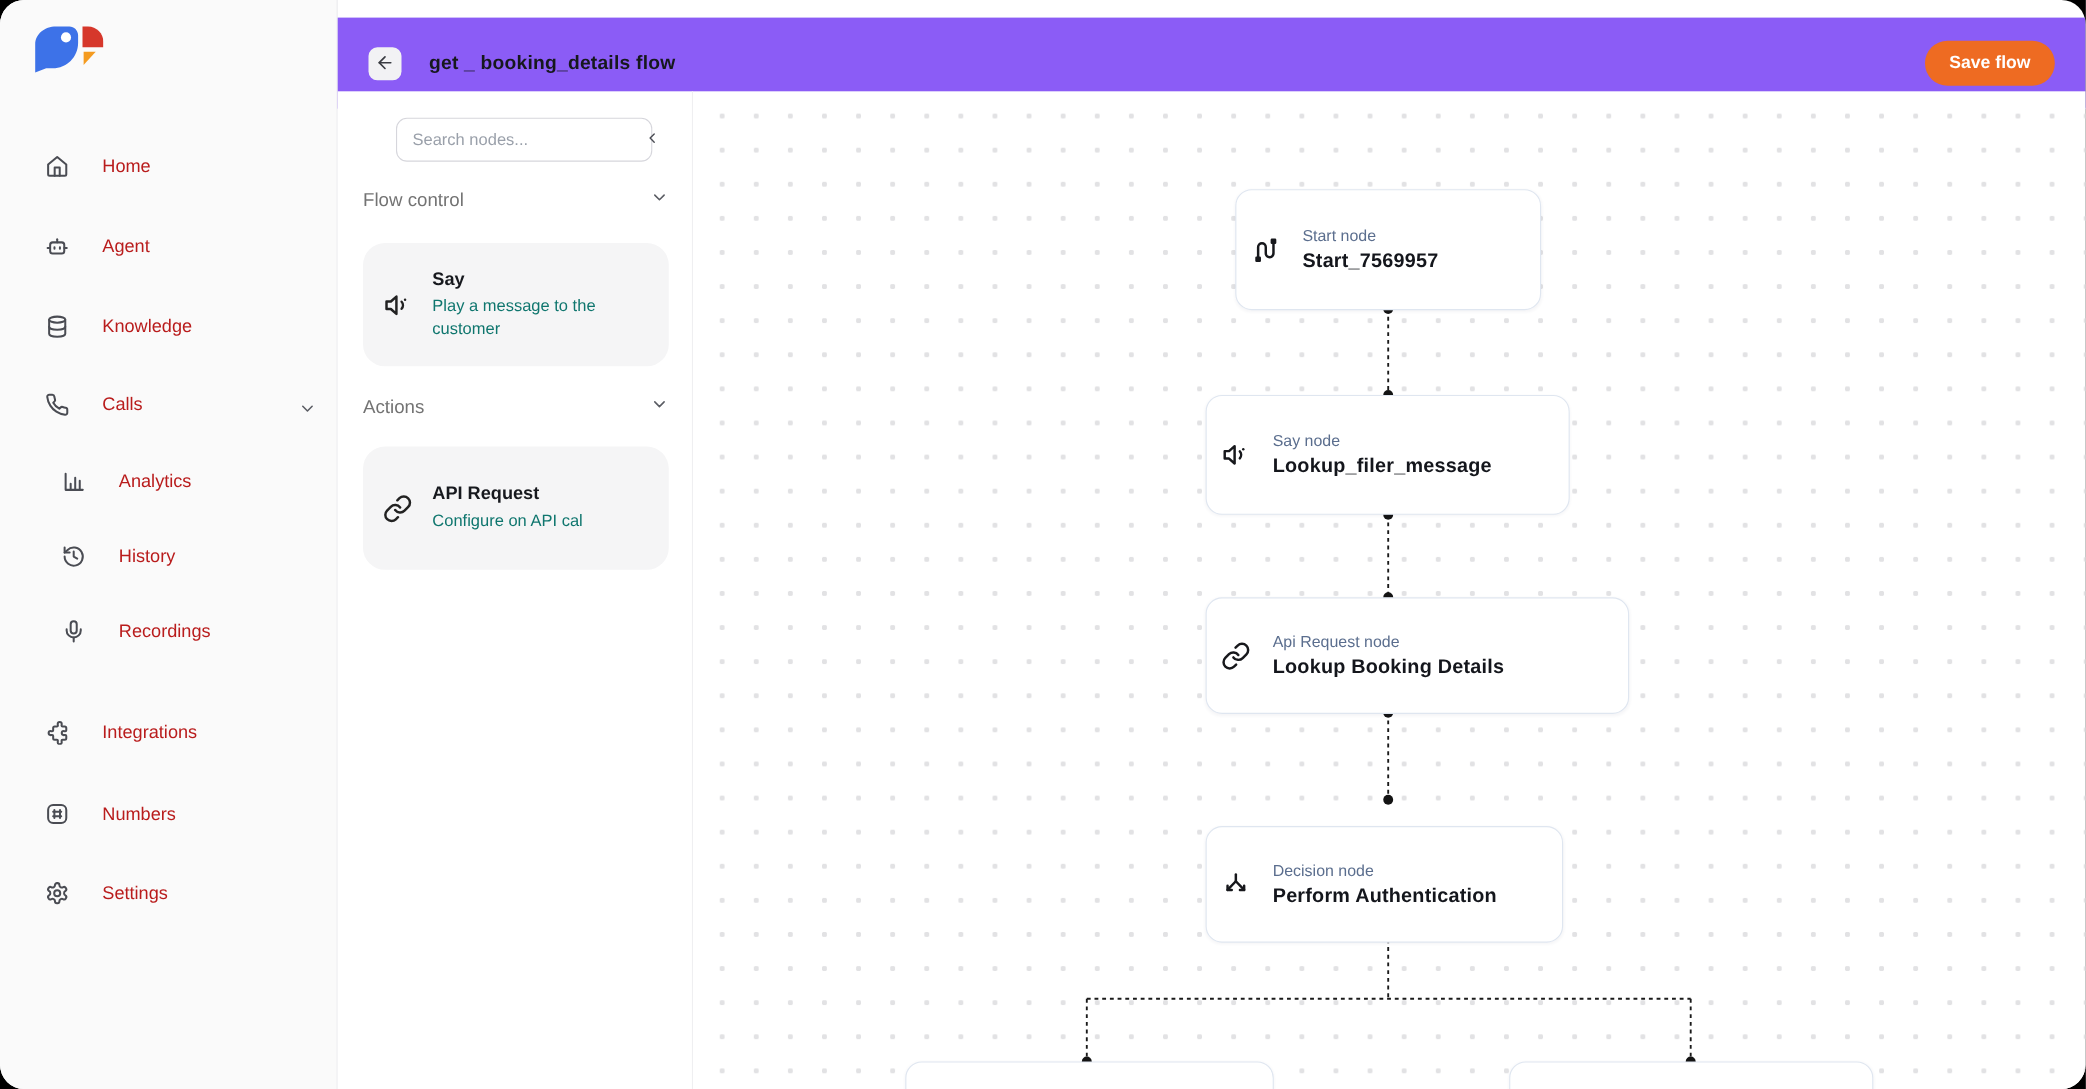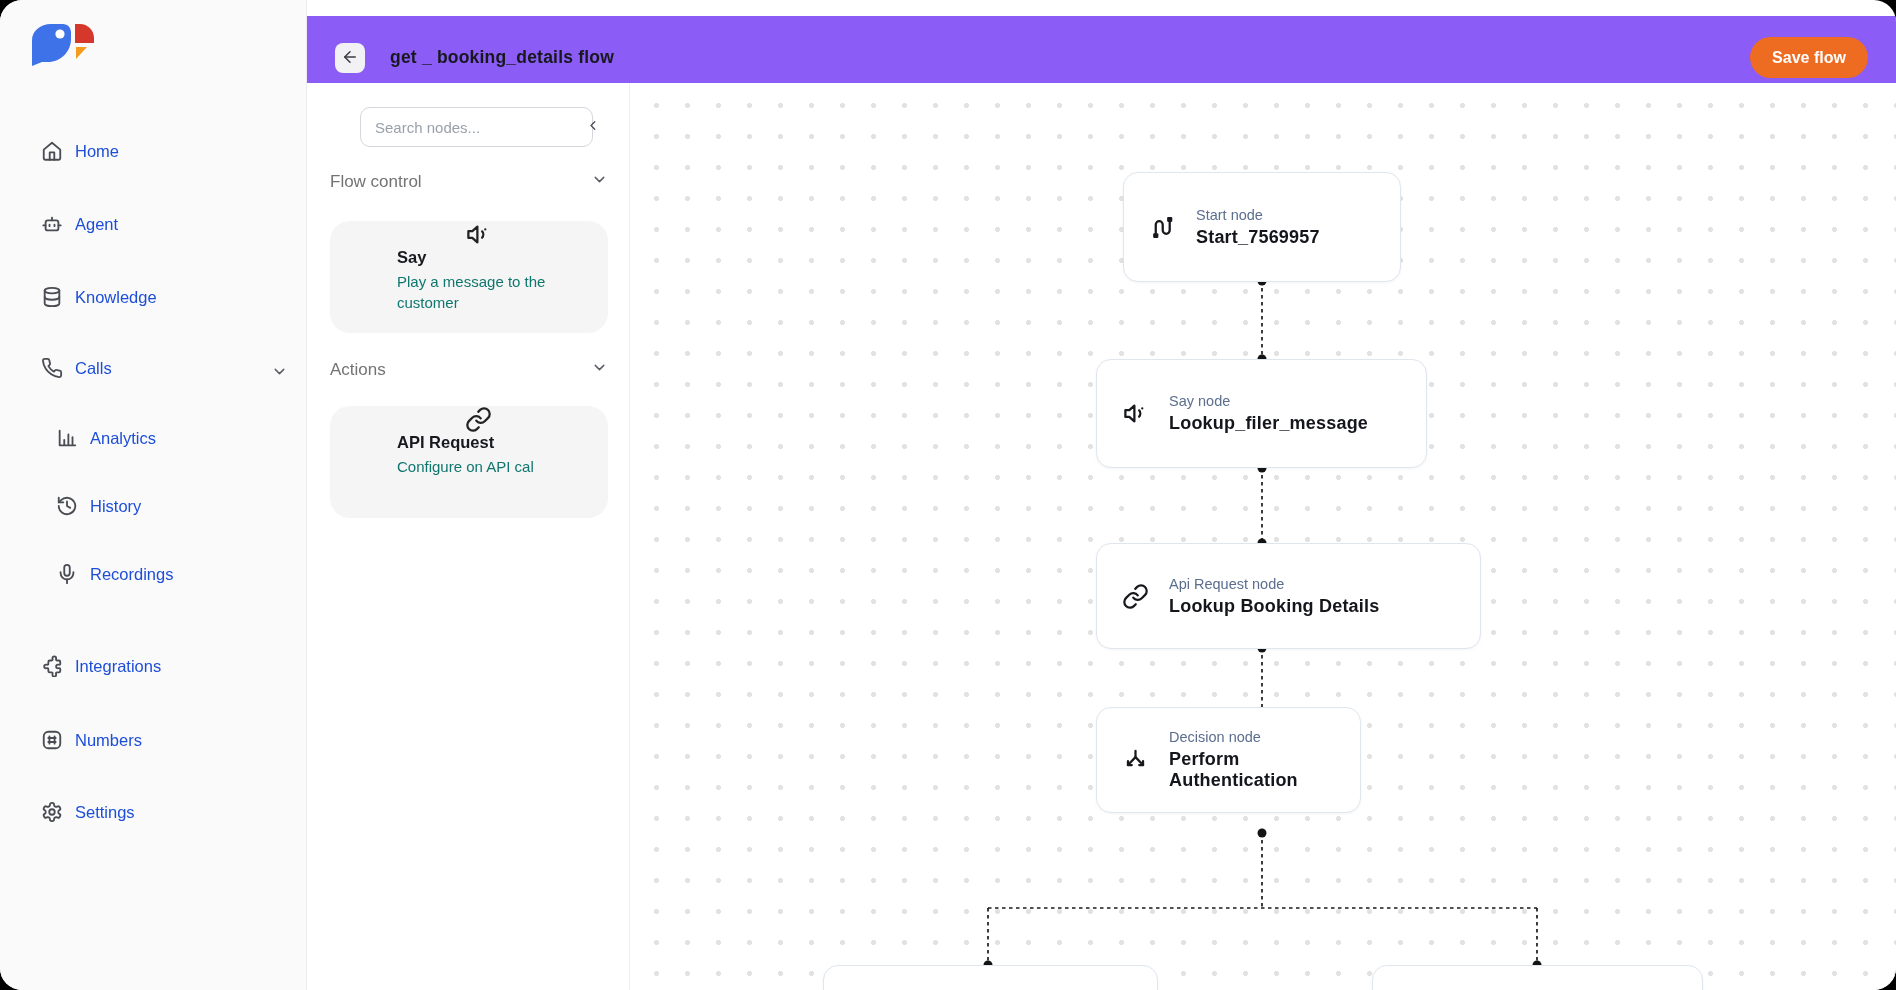--- a/index.html
+++ b/index.html
@@ -3,22 +3,22 @@
 <meta charset="utf-8">
 <style>
   html,body{margin:0;padding:0;background:#000;width:1896px;height:990px;overflow:hidden;
     font-family:"Liberation Sans","DejaVu Sans",sans-serif;}
   .app{position:absolute;left:0;top:0;width:1896px;height:990px;background:#fff;
     border-radius:22px;overflow:hidden;}
   
   .sidebar{position:absolute;left:0;top:0;width:307px;height:990px;background:#FAFAFA;
     border-right:1px solid #ECECEE;box-sizing:border-box;}
   .logo{position:absolute;left:28px;top:20px;width:66px;height:50px;}
-  .nav-item{position:absolute;left:40px;height:48px;display:flex;align-items:center;gap:12px;
-    color:#1d4ed8;font-size:16.5px;cursor:pointer;}
+  .nav-item{position:absolute;left:40px;height:48px;display:flex;align-items:center;gap:30px;
+    color:#b91c1c;font-size:16.5px;cursor:pointer;}
   .nav-item.sub{left:55px;}
   .nav-item .icn{width:23px;height:23px;display:flex;align-items:center;justify-content:center;color:#4A4C53;}
   .nav-chevron{position:absolute;left:271px;color:#5A5C63;}
   
   .topbar{position:absolute;left:307px;top:0;width:1589px;height:83px;background:#8b5cf6;
     border-bottom:1px solid #EFEFF1;box-sizing:border-box;margin-top:16px;}
   .back-btn{position:absolute;left:28px;top:27px;width:30px;height:30px;background:#F2F2F4;
     border:none;border-radius:8px;display:flex;align-items:center;justify-content:center;
     color:#3A3C42;cursor:pointer;}
   .flow-title{position:absolute;left:83px;top:0;height:83px;display:flex;align-items:center;
@@ -33,33 +33,33 @@
     border:1px solid #D6D6DC;border-radius:10px;padding:0 14px;font-size:15px;color:#33353B;
     font-family:inherit;outline:none;background:#fff;margin-left:30px;}
   .search-input::placeholder{color:#9AA0AA;}
   .panel-collapse{position:absolute;left:276px;top:34px;width:20px;height:20px;display:flex;
     align-items:center;justify-content:center;color:#4A4C53;cursor:pointer;background:none;border:none;}
   .section-head{position:absolute;left:23px;width:278px;display:flex;align-items:center;
     justify-content:space-between;color:#737373;font-size:17px;font-weight:500;cursor:pointer;}
   .section-head .chev{color:#5A5C63;}
   .palette-card{position:absolute;left:23px;width:278px;height:112px;background:#F5F5F6;
     border-radius:20px;display:flex;align-items:center;box-sizing:border-box;padding-left:18px;
-    cursor:grab;flex-direction:column;}
+    cursor:grab;}
   .palette-card .icn{width:27px;height:27px;color:#222;flex:0 0 auto;}
   .palette-card .txt{margin-left:18px;}
   .palette-card .txt .t{font-size:16.5px;font-weight:700;color:#17191E;margin-bottom:4px;}
   .palette-card .txt .d{font-size:15px;line-height:21px;color:#0f766e;width:180px;}
   
   .canvas{position:absolute;left:630px;top:83px;width:1266px;height:907px;background:#fff;
     background-image:radial-gradient(circle,#E2E2E4 2.4px,transparent 2.6px);
     background-size:31px 31px;background-position:11px 7px;}
   .edges{position:absolute;left:0;top:0;pointer-events:none;}
   .node{position:absolute;background:#fff;border:1px solid #DFE6F0;border-radius:15px;
     box-shadow:0 1px 3px rgba(30,40,70,.05);display:flex;align-items:center;box-sizing:border-box;
-    padding-left:25px;cursor:pointer;}
+    padding-left:13px;cursor:pointer;}
   .node .icn{width:27px;height:27px;color:#17181C;flex:0 0 auto;}
   .node .txt{margin-left:20px;}
   .node .txt .lbl{font-size:14.5px;color:#5B6E8E;margin-bottom:4px;}
   .node .txt .nm{font-size:18px;font-weight:700;color:#14161C;letter-spacing:.2px;}
   .node.partial{padding:0;}
   svg.stroke{fill:none;stroke:currentColor;stroke-width:2;stroke-linecap:round;stroke-linejoin:round;}
 </style>
 </head>
 <body>
 
@@ -312,21 +312,21 @@
             <path d="M10 13a5 5 0 0 0 7.54.54l3-3a5 5 0 0 0-7.07-7.07l-1.72 1.71"></path>
             <path d="M14 11a5 5 0 0 0-7.54-.54l-3 3a5 5 0 0 0 7.07 7.07l1.71-1.71"></path>
           </svg>
       </span>
       <span class="txt">
         <div class="lbl">Api Request node</div>
         <div class="nm">Lookup Booking Details</div>
       </span>
     </div>
 
-    <div class="node" style="left:466px;top:624px;width:265px;height:106px">
+    <div class="node" style="left:466px;top:668px;width:325px;height:106px">
       <span class="icn">
         <svg class="stroke" width="27" height="27" viewBox="0 0 24 24" stroke-width="1.7">
             <path d="M12 3.5v5.5"></path>
             <path d="M12 9 5.3 16M12 9l6.7 7"></path>
             <path d="M5.3 16v-3.4M5.3 16h3.4"></path>
             <path d="M18.7 16v-3.4M18.7 16h-3.4"></path>
           </svg>
       </span>
       <span class="txt">
         <div class="lbl">Decision node</div>

